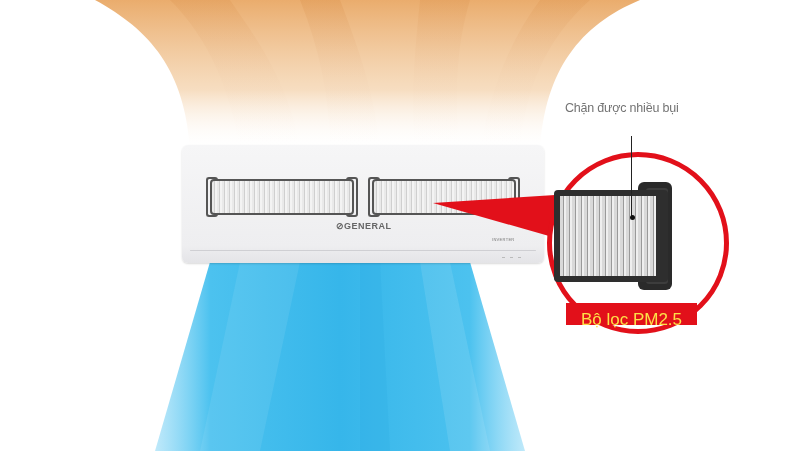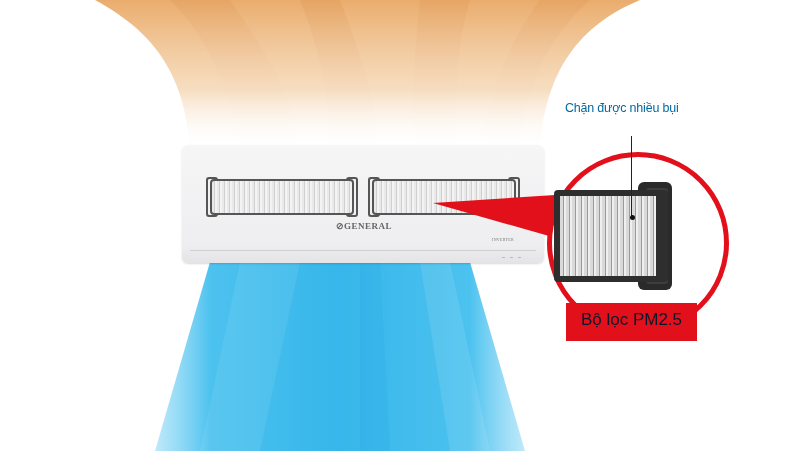--- a/index.html
+++ b/index.html
@@ -1,20 +1,20 @@
 <!DOCTYPE html>
 <html><head>
   <meta charset="utf-8">
   <style>
     html, body { margin:0; padding:0; }
     body { width:800px; height:451px; position:relative; overflow:hidden; background:#ffffff; font-family:"Liberation Sans", sans-serif; }
     .hot-flow { position:absolute; left:0; top:0; }
     .cold-flow { position:absolute; left:0; top:0; }
     .ac-unit { position:absolute; left:182px; top:145px; width:362px; height:118px; border-radius:6px;
-      background:linear-gradient(#f6f6f7, #eeeef0 85%, #e4e4e7); box-shadow:0 1px 2px rgba(0,0,0,0.15);font-family:Liberation Serif, serif; }
+      background:linear-gradient(#f6f6f7, #eeeef0 85%, #e4e4e7); box-shadow:0 1px 2px rgba(0,0,0,0.15); }
     .ac-bottom { position:absolute; left:8px; right:8px; bottom:6px; height:6px; border-top:1px solid #cfcfd3; border-radius:0 0 10px 10px; }
     .vent { position:absolute; top:34px; height:32px; border:2px solid #555; border-radius:4px;
       background:repeating-linear-gradient(90deg, #e9e9e9 0 2px, #cfcfcf 2px 3px, #f3f3f3 3px 5px); }
     .vent::before, .vent::after { content:""; position:absolute; top:-4px; width:10px; height:36px; border:2px solid #555; border-radius:3px; background:transparent; }
     .vent::before { left:-6px; border-right:none; }
     .vent::after { right:-6px; border-left:none; }
     .vent-left { left:28px; width:140px; }
     .vent-right { left:190px; width:140px; }
     .brand { position:absolute; left:154px; top:76px; font-size:9px; font-weight:bold; color:#666; letter-spacing:0.5px; }
     .inverter { position:absolute; left:310px; top:92px; font-size:4px; color:#777; letter-spacing:0.3px; }
@@ -24,23 +24,23 @@
     .callout-circle { position:absolute; left:547px; top:152px; width:182px; height:182px; border-radius:50%;
       border:5px solid #e2101a; box-sizing:border-box; background:#ffffff; }
     .filter { position:absolute; left:554px; top:182px; width:120px; height:105px; }
     .filter-body { position:absolute; left:0; top:8px; width:114px; height:92px; background:#2e2e2e; border-radius:4px; }
     .filter-mesh { position:absolute; left:6px; top:14px; width:96px; height:80px;
       background:repeating-linear-gradient(90deg, #d9d9d9 0 3px, #9a9a9a 3px 4px, #efefef 4px 6px); }
     .filter-tab { position:absolute; left:84px; top:0; width:34px; height:108px; background:#2a2a2a; border-radius:6px; }
     .filter-tab-inner { position:absolute; left:92px; top:6px; width:22px; height:96px; background:#3d3d3d; border-radius:3px; }
     .filter-dot { position:absolute; left:630px; top:215px; width:5px; height:5px; border-radius:50%; background:#111; }
     .leader-line { position:absolute; left:631px; top:136px; width:1px; height:80px; background:#222; }
-    .note { position:absolute; left:565px; top:100px; font-size:12.5px; color:#0369a1; line-height:16px; letter-spacing:-0.2px; }
-    .label-badge { position:absolute; left:566px; top:303px; width:131px; height:38px; background:#e2101a;
-      color:#0f172a; font-size:17px; text-align:center; line-height:34px; }
+    .note { position:absolute; left:565px; top:100px; font-size:12.5px; color:#737373; line-height:16px; letter-spacing:-0.2px; }
+    .label-badge { position:absolute; left:566px; top:303px; width:131px; height:22px; background:#e2101a;
+      color:#fde047; font-size:17px; text-align:center; line-height:34px; }
   </style>
 </head>
 <body>
 
 <svg class="hot-flow" width="800" height="160" viewBox="0 0 800 160">
   <defs>
     <linearGradient id="hotg" x1="0" y1="0" x2="0" y2="1">
       <stop offset="0" stop-color="#e9a865" stop-opacity="0.95"></stop>
       <stop offset="0.6" stop-color="#f3cfa6" stop-opacity="0.7"></stop>
       <stop offset="1" stop-color="#ffffff" stop-opacity="0"></stop>

